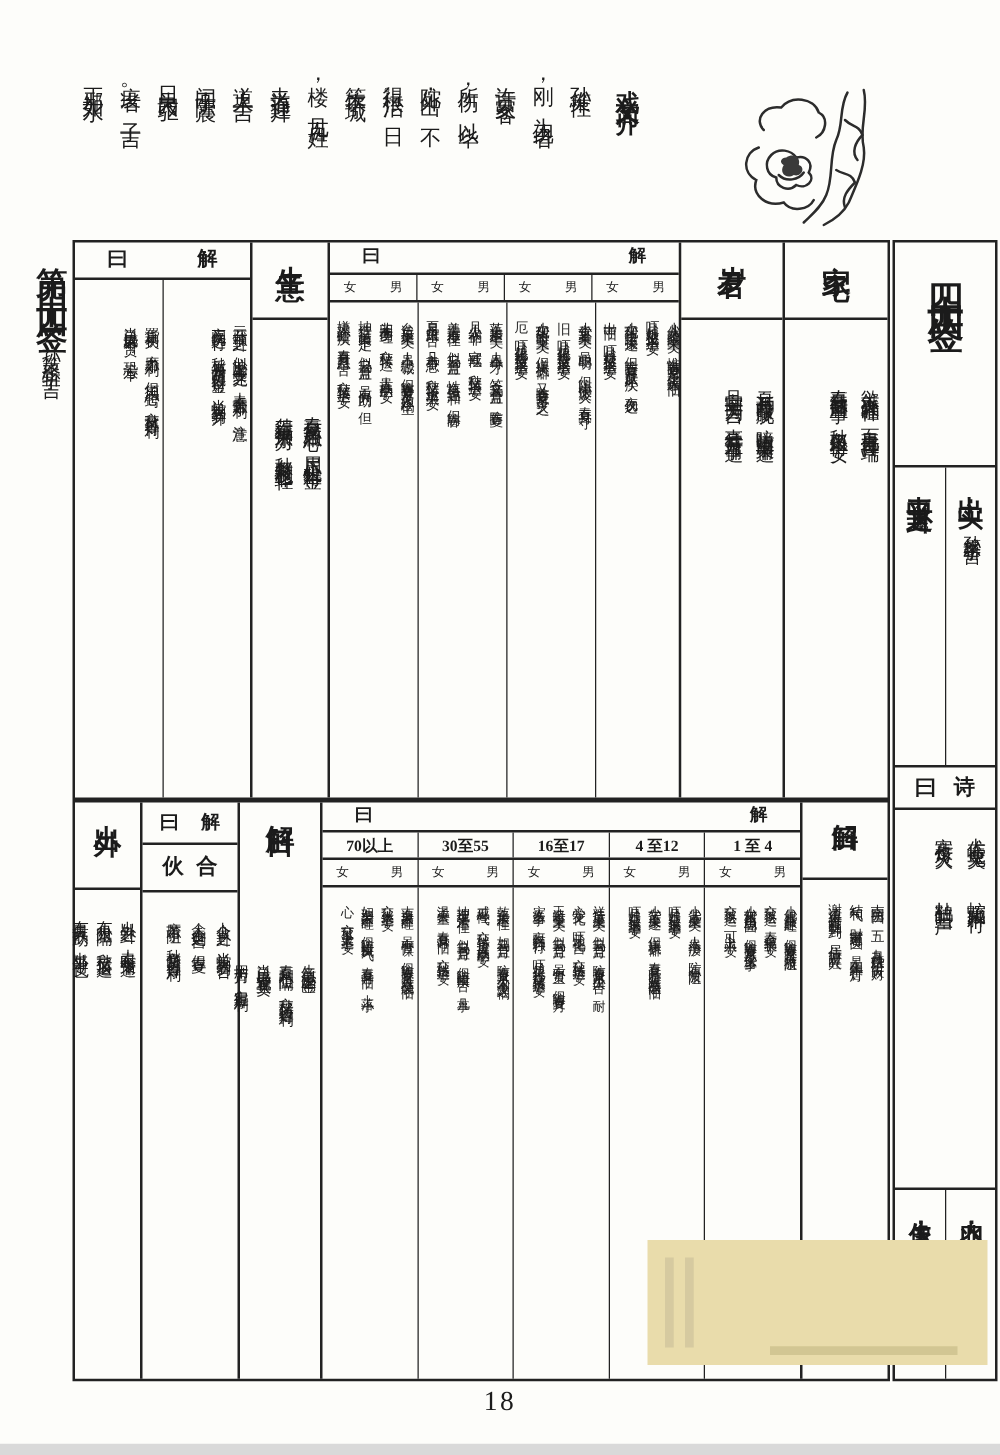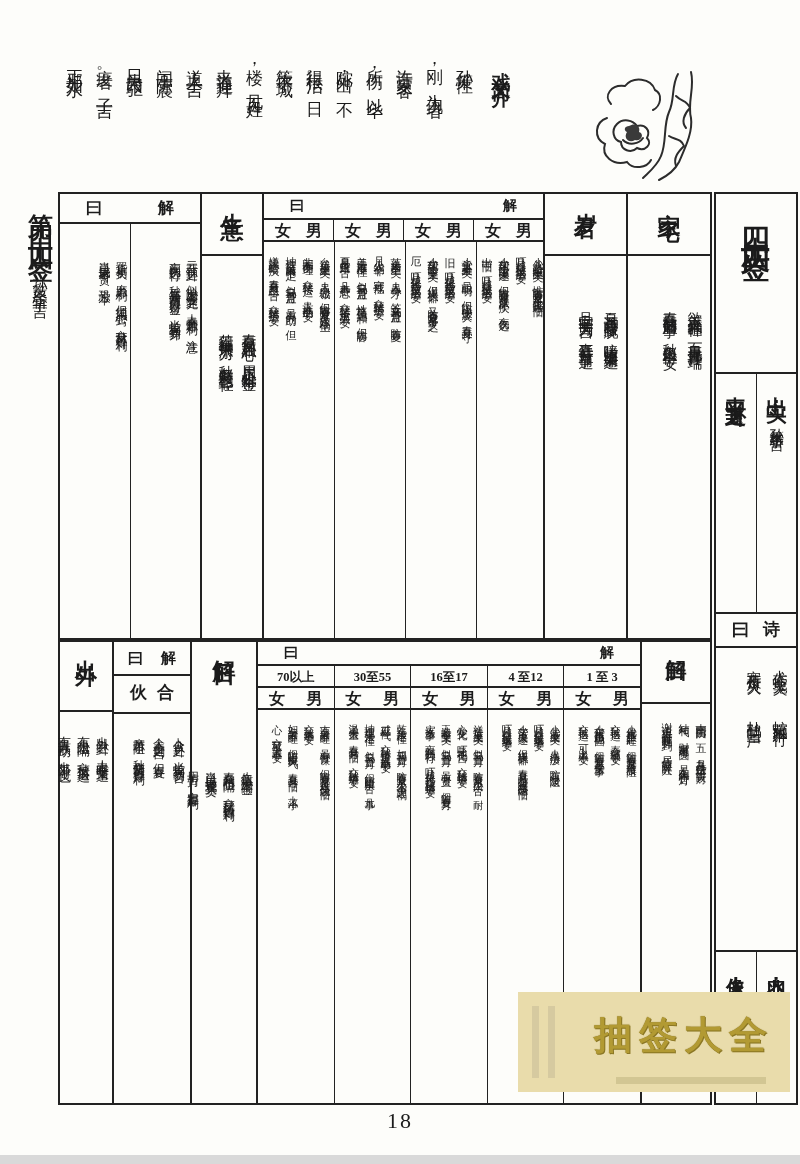--- a/index.html
+++ b/index.html
@@ -8,21 +8,21 @@
   .v{writing-mode:vertical-rl;text-orientation:mixed;}
   .tbl{position:absolute;display:flex;border:2px solid #222;box-sizing:border-box;background:#fdfdfa;}
   .sec{display:flex;flex-direction:column;box-sizing:border-box;min-width:0;}
   .bl{border-left:2px solid #222;}
   .bl1{border-left:1.5px solid #222;}
   .bb{border-bottom:2px solid #222;}
   .spanh{text-align:justify;text-align-last:justify;padding:0 26px;font-weight:bold;box-sizing:border-box;}
   .row{display:flex;box-sizing:border-box;}
   .hcell{flex:1;text-align:center;font-weight:bold;letter-spacing:8px;text-indent:8px;box-sizing:border-box;}
   .rcell{flex:1;text-align:center;font-size:12.5px;font-weight:bold;line-height:22px;}
-  .mfcell{flex:1;text-align:justify;text-align-last:justify;padding:0 11px;font-size:16px;font-weight:bold;line-height:22px;box-sizing:border-box;}
+  .mfcell{flex:1;text-align:justify;text-align-last:justify;padding:0 11px;font-size:10px;font-weight:normal;line-height:22px;box-sizing:border-box;}
   .lines{writing-mode:vertical-rl;text-orientation:mixed;box-sizing:border-box;}
   .lines>div{letter-spacing:2px;}
   .tallh{display:flex;justify-content:center;box-sizing:border-box;}
   .tallh>span{writing-mode:vertical-rl;letter-spacing:5px;font-weight:bold;}
   .f10>div{font-size:10.5px;}
   .f11>div{font-size:11px;}
   .f12>div{font-size:12px;}
   .f13>div{font-size:13px;}
   .f15>div{font-size:15px;}
   .pad6{padding-top:6px;}.pad10{padding-top:10px;}.pad14{padding-top:14px;}
@@ -255,21 +255,21 @@
       </div>
     </div>
 
     <div class="sec bl" style="flex:1;">
       <div class="spanh bb" style="height:24px;line-height:22px;font-size:14px;">曰解</div>
       <div class="row bb" style="height:22px;">
         <div class="rcell">70以上</div>
         <div class="rcell bl1">30至55</div>
         <div class="rcell bl1">16至17</div>
         <div class="rcell bl1">4 至12</div>
-        <div class="rcell bl1">1 至 3</div>
+        <div class="rcell bl1">1 至 4</div>
       </div>
       <div class="row bb" style="height:22px;">
         <div class="mfcell">女男</div>
         <div class="mfcell bl1">女男</div>
         <div class="mfcell bl1">女男</div>
         <div class="mfcell bl1">女男</div>
         <div class="mfcell bl1">女男</div>
       </div>
       <div class="row" style="flex:1;">
         <div class="lines f10 pad6" style="flex:1;">
@@ -313,19 +313,18 @@
         <div style="margin:0 2px;">吉宅防四　五　九月疾难口舌失财</div>
         <div style="margin:0 2px;">结和气　财家道可圆　是由久年香灯</div>
         <div style="margin:0 2px;">谢请上得香灯查明拜到　居住财丁兴旺</div>
       </div>
     </div>
   </div>
 
   <div id="wm">
     <div class="ghost1"></div>
     <div class="ghost2"></div>
-    <span class="wtitle">抽签大全</span>
     <div class="wsub"></div>
   </div>
 
   <div id="pgnum">18</div>
   <div id="bottomstrip"></div>
 </div>
 
 </body></html>

